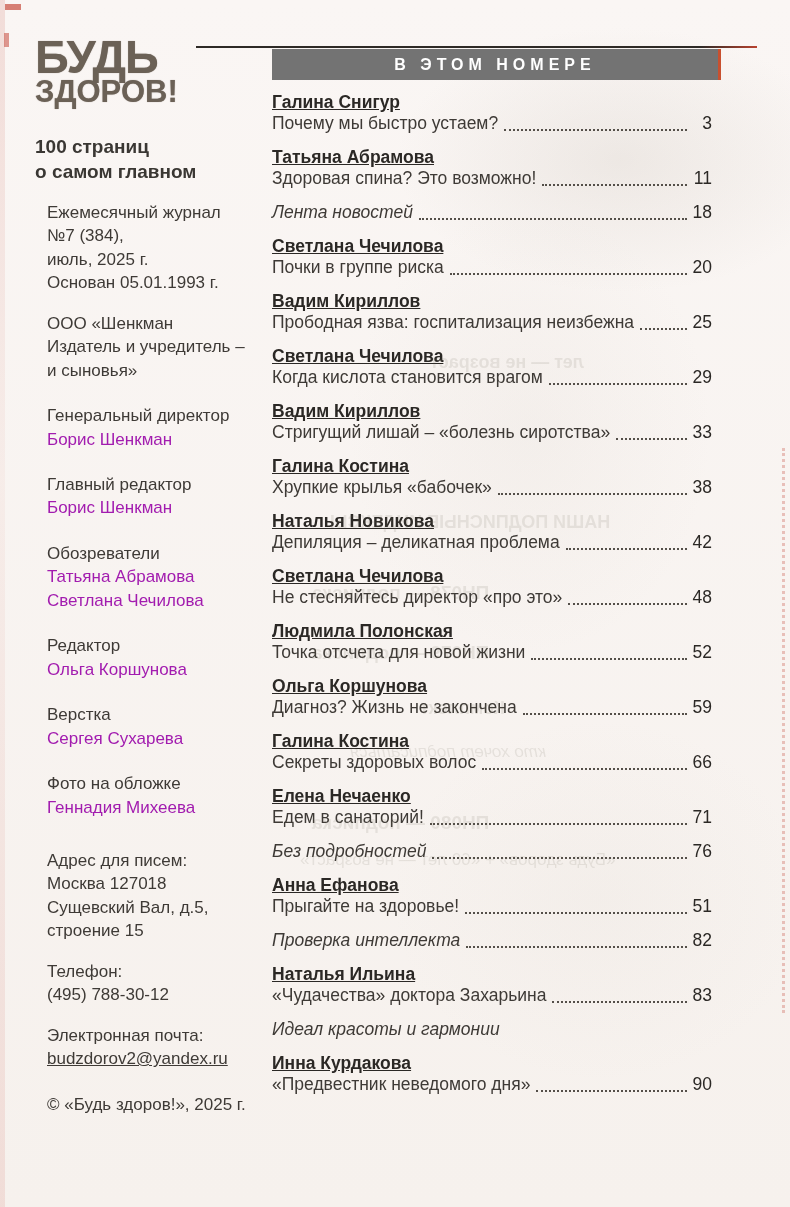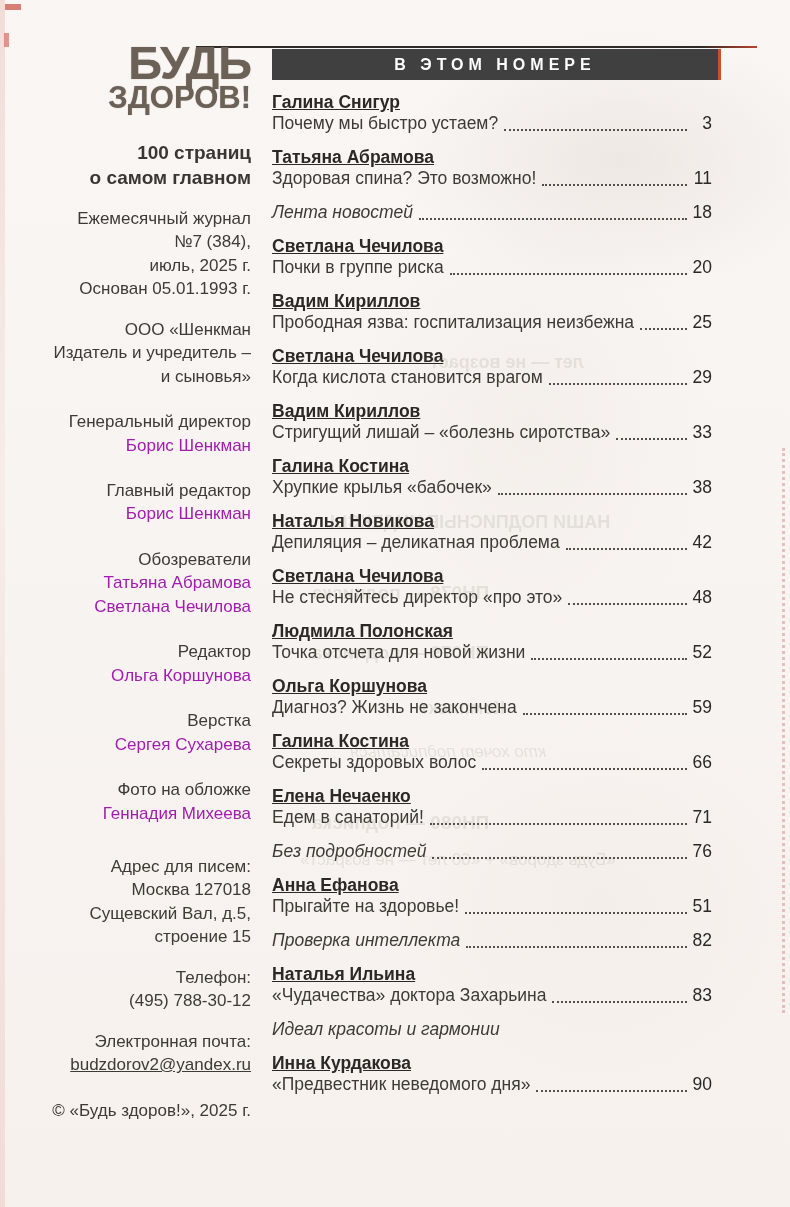--- a/index.html
+++ b/index.html
@@ -19,32 +19,32 @@
     background:linear-gradient(rgba(235,200,194,0.55), rgba(240,214,208,0.25) 40%, rgba(235,200,194,0.5));}
   .corner-mark-1{position:absolute;left:5px;top:4px;width:16px;height:6px;background:#c9574a;opacity:.75;}
   .corner-mark-2{position:absolute;left:4px;top:33px;width:5px;height:14px;background:#c9574a;opacity:.6;}
   .edge-dotted-right{position:absolute;left:782px;top:448px;height:565px;width:0;
     border-right:3px dotted rgba(219,148,138,0.55);}
 
   
   .top-rule{position:absolute;left:196px;top:46px;width:561px;height:2px;
     background:linear-gradient(90deg,#2e2a26 0%,#2e2a26 90%,#b8432f 100%);}
   .toc-bar{position:absolute;left:272px;top:49px;width:446px;height:31px;
-    background:#404040;color:#ffffff;display:flex;align-items:center;justify-content:center;
+    background:#737373;color:#ffffff;display:flex;align-items:center;justify-content:center;
     font-weight:bold;font-size:16px;letter-spacing:5px;}
   .toc-bar::after{content:"";position:absolute;right:-3px;top:0;width:3px;height:100%;background:#c8502f;}
 
   
-  .sidebar{position:absolute;left:35px;top:41px;width:216px;color:#3e3a36;text-align:right;}
+  .sidebar{position:absolute;left:35px;top:35px;width:216px;color:#3e3a36;}
   .logo{color:#6b6156;font-weight:900;line-height:.92;letter-spacing:-1px;
     text-shadow:0 0 1px rgba(107,97,86,.6);}
   .logo-line1{font-size:47px;}
   .logo-line2{font-size:31px;letter-spacing:0;}
   .tagline{margin-top:27px;font-weight:bold;font-size:19px;line-height:1.32;color:#3a3733;}
-  .sidebar-blocks{font-size:17px;line-height:1.38;}
+  .sidebar-blocks{font-size:17px;line-height:1.38;margin-left:12px;}
   .sidebar-block{margin-top:17px;}
   .sidebar-block:nth-child(3),.sidebar-block:nth-child(4),.sidebar-block:nth-child(5),
   .sidebar-block:nth-child(6),.sidebar-block:nth-child(7),.sidebar-block:nth-child(8){margin-top:22px;}
   .sidebar-block:nth-child(9){margin-top:30px;}
   .sidebar-block:nth-child(12){margin-top:22px;}
   .sb-line.bold{font-weight:normal;color:#a21caf;}
   .sb-link{text-decoration:underline;color:#3e3a36;}
 
   
   .toc-list{position:absolute;left:272px;top:92px;width:440px;color:#3e3a36;}

